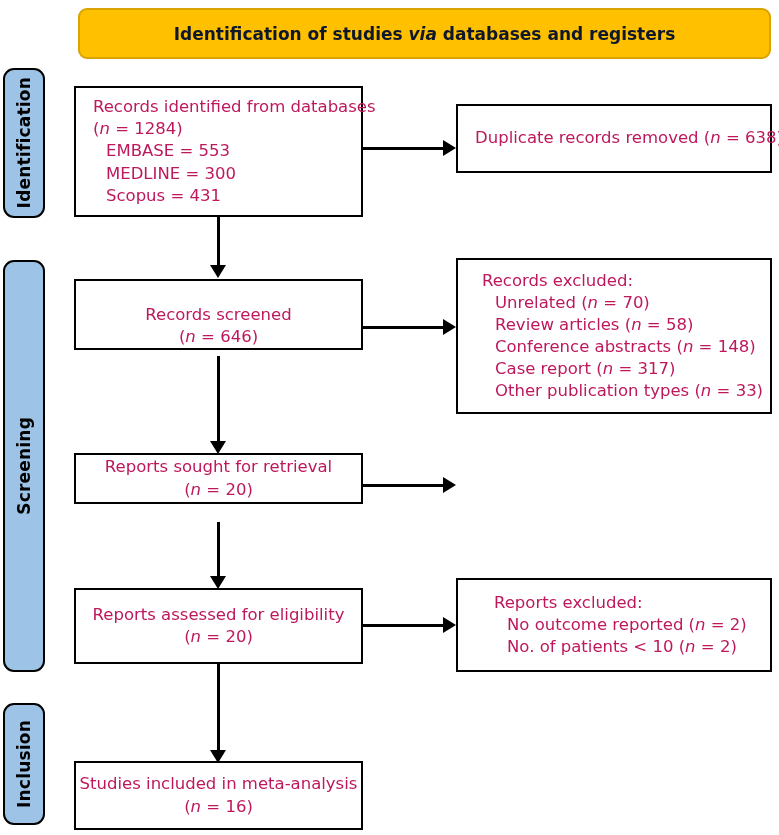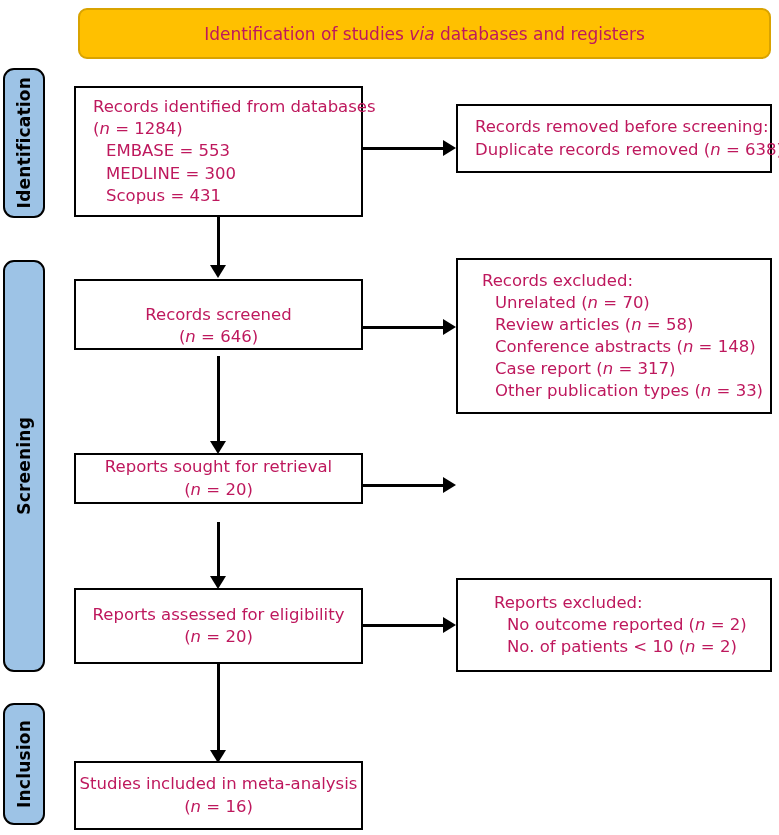--- a/index.html
+++ b/index.html
@@ -45,23 +45,23 @@
     background: #ffc000;
     border: 2.5px solid #d9a300;
     border-radius: 9px;
     box-sizing: border-box;
     display: flex;
     align-items: center;
     justify-content: center;
     text-align: center;
   }
   .banner .banner-text {
-    font-weight: normal;
+    font-weight: bold;
     font-size: 17px;
-    color: #be185d;
+    color: #0f172a;
   }
   .banner .banner-text i {
     font-style: italic;
   }
 
   
   .node {
     position: absolute;
     background: #ffffff;
     border: 2.5px solid #000000;
@@ -130,21 +130,20 @@
 
   <div class="node leftal" style="left:74px; top:86px; width:289px; height:131px;">
     <span class="line">Records identified from databases</span>
     <span class="line">(<em>n</em> = 1284)</span>
     <span class="line indent">EMBASE = 553</span>
     <span class="line indent">MEDLINE = 300</span>
     <span class="line indent">Scopus = 431</span>
   </div>
 
   <div class="node leftal" style="left:456px; top:104px; width:316px; height:69px;">
-    <span class="line">Records removed before screening:</span>
     <span class="line">Duplicate records removed (<em>n</em> = 638)</span>
   </div>
 
   <div class="hline" style="left:363px; top:147px; width:80px;"></div>
   <div class="arrow-right" style="left:443px; top:140px;"></div>
 
   <div class="vline" style="left:217px; top:217px; height:50px;"></div>
   <div class="arrow-down" style="left:210px; top:265px;"></div>
 
   <div class="node center" style="left:74px; top:279px; width:289px; height:71px;justify-content:flex-end;">

